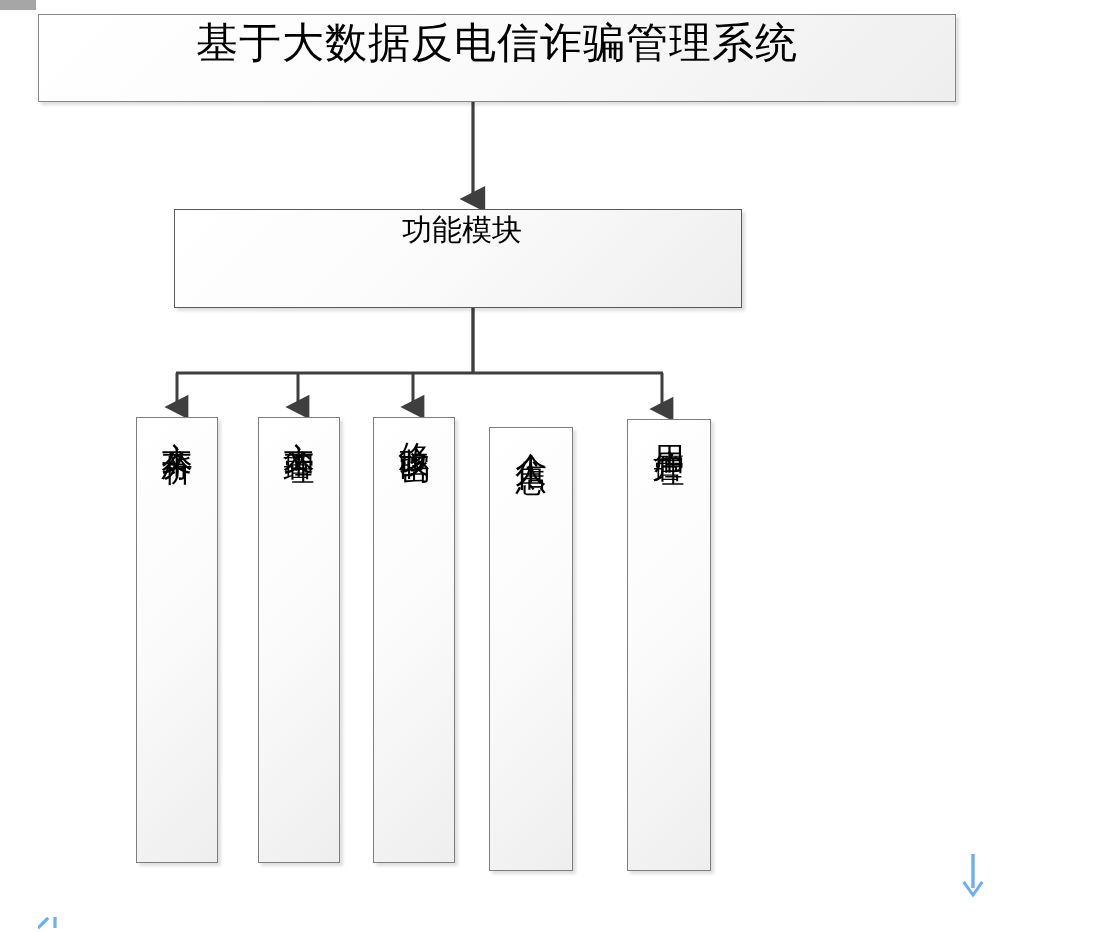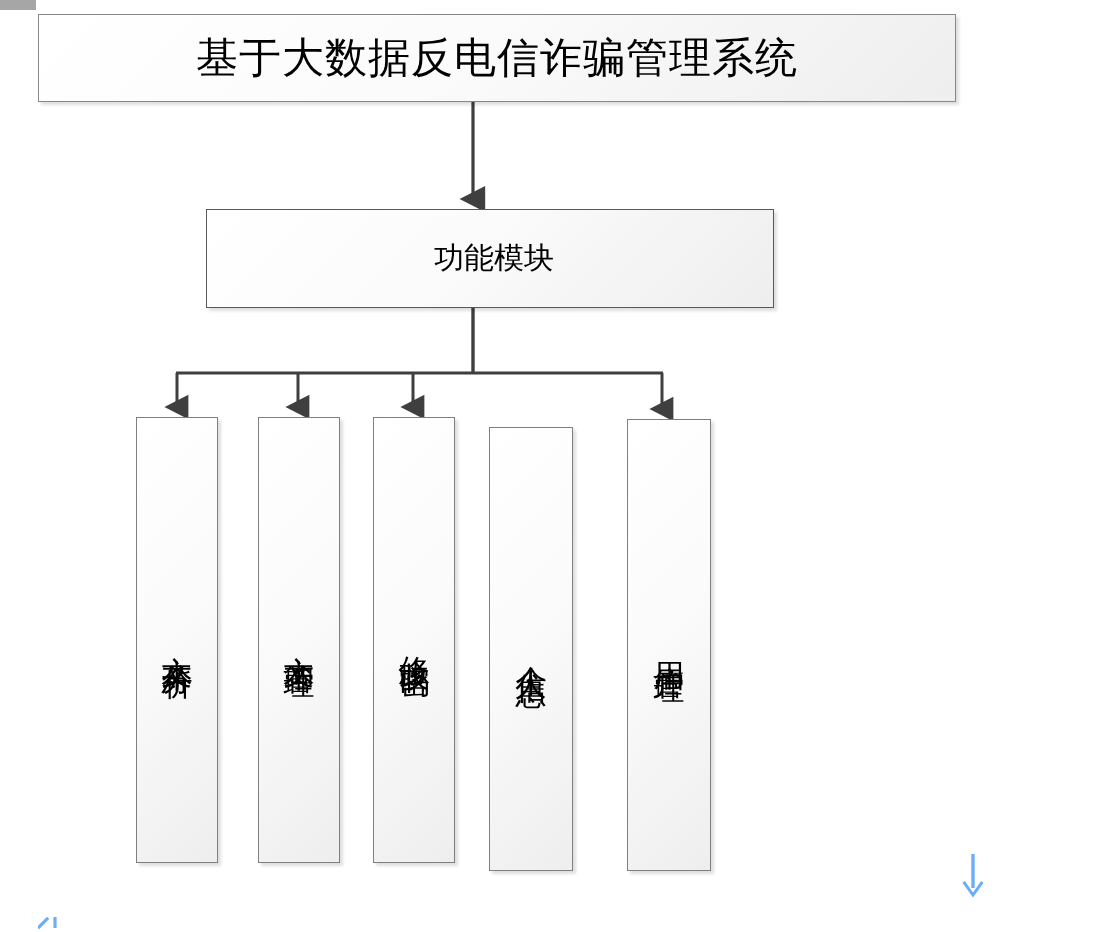--- a/index.html
+++ b/index.html
@@ -41,38 +41,37 @@
   }
 
   
   .node {
     position: absolute;
     box-sizing: border-box;
     border: 1px solid #7f7f7f;
     background: linear-gradient(135deg, #ffffff 0%, #fbfbfb 45%, #eeeeee 100%);
     box-shadow: 3px 3px 3px rgba(0,0,0,0.13);
     display: flex;
-    align-items: center;
     justify-content: center;
     color: #000000;
     overflow: hidden;
   }
 
   .node-title {
     left: 38px;
     top: 14px;
     width: 918px;
     height: 88px;
     border-color: #878787;
     font-size: 42px;
     letter-spacing: 1px;
   }
 
   .node-module {
-    left: 206px;
+    left: 174px;
     top: 209px;
     width: 568px;
     height: 99px;
     border-color: #595959;
     font-size: 30px;
     padding-left: 8px;
   }
 
   
   .node-leaf {

